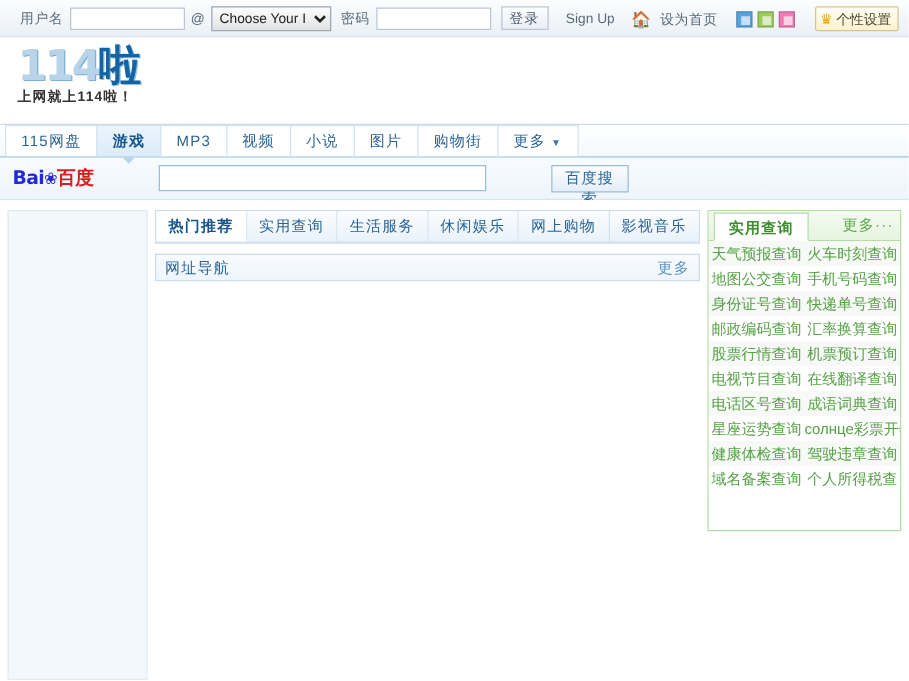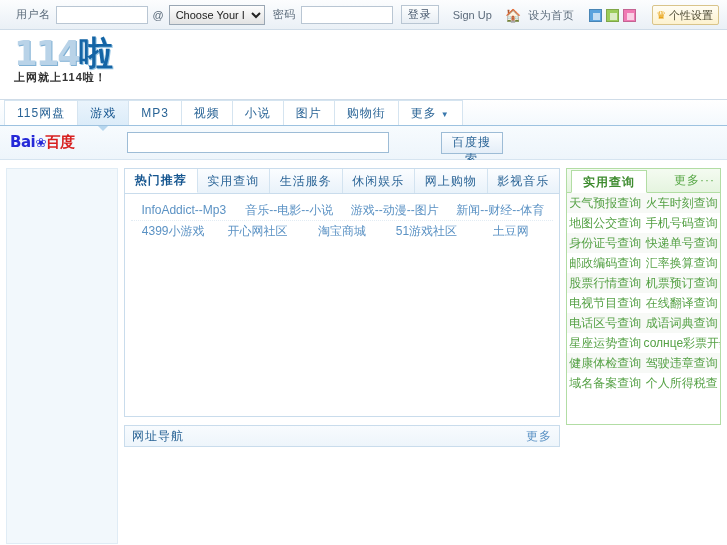--- a/index.html
+++ b/index.html
@@ -123,21 +123,21 @@
     border-right: 1px solid #d5e4f0;
     border-top: 1px solid #d5e4f0;
     background: #fff;
     margin-right: -1px;
     cursor: pointer;
     letter-spacing: 1px;
     white-space: nowrap;
   }
   .nav-tab.active {
     background: linear-gradient(to bottom, #eaf4fc, #dcecf9);
-    color: #15558f; font-weight: normal;
+    color: #15558f; font-weight: bold;
     position: relative;
   }
   .nav-tab.active::after {
     content: ""; position: absolute; left: 50%; bottom: -6px;
     margin-left: -5px;
     border-left: 5px solid transparent;
     border-right: 5px solid transparent;
     border-top: 5px solid #b6d6ee;
   }
   .nav-caret { font-size: 8px; margin-left: 4px; color: #3a78ad; }
@@ -219,21 +219,20 @@
     cursor: pointer;
     letter-spacing: 1px;
   }
   .c-tab:last-child { border-right: none; }
   .c-tab.active {
     background: #fff;
     font-weight: bold;
     color: #15558f;
     border-bottom: 1px solid #fff;
     margin-bottom: -1px;
-    font-family: Liberation Mono, monospace;
   }
   .card-body { height: 222px; padding: 6px 6px 0 6px; }
   .link-row {
     display: flex;
     height: 21px;
     align-items: center;
     border-bottom: 1px dotted #e2ecf4;
   }
   .link-row:last-child { border-bottom: none; }
   .link-cell {
@@ -380,35 +379,20 @@
 
     <div class="card">
       <div class="card-tabs">
         <div class="c-tab active"><span>热门推荐</span></div>
         <div class="c-tab"><span>实用查询</span></div>
         <div class="c-tab"><span>生活服务</span></div>
         <div class="c-tab"><span>休闲娱乐</span></div>
         <div class="c-tab"><span>网上购物</span></div>
         <div class="c-tab"><span>影视音乐</span></div>
       </div>
-      <div class="card-body">
-        <div class="link-row">
-          <span class="link-cell">InfoAddict--Mp3</span>
-          <span class="link-cell">音乐--电影--小说</span>
-          <span class="link-cell">游戏--动漫--图片</span>
-          <span class="link-cell">新闻--财经--体育</span>
-        </div>
-        <div class="link-row">
-          <span class="link-cell">4399小游戏</span>
-          <span class="link-cell">开心网社区</span>
-          <span class="link-cell">淘宝商城</span>
-          <span class="link-cell">51游戏社区</span>
-          <span class="link-cell">土豆网</span>
-        </div>
-      </div>
     </div>
 
     <div class="bottombar">
       <span class="bb-title">网址导航</span>
       <span class="bb-more">更多</span>
     </div>
 
     <div class="bottom-fill"></div>
   </div>
 

